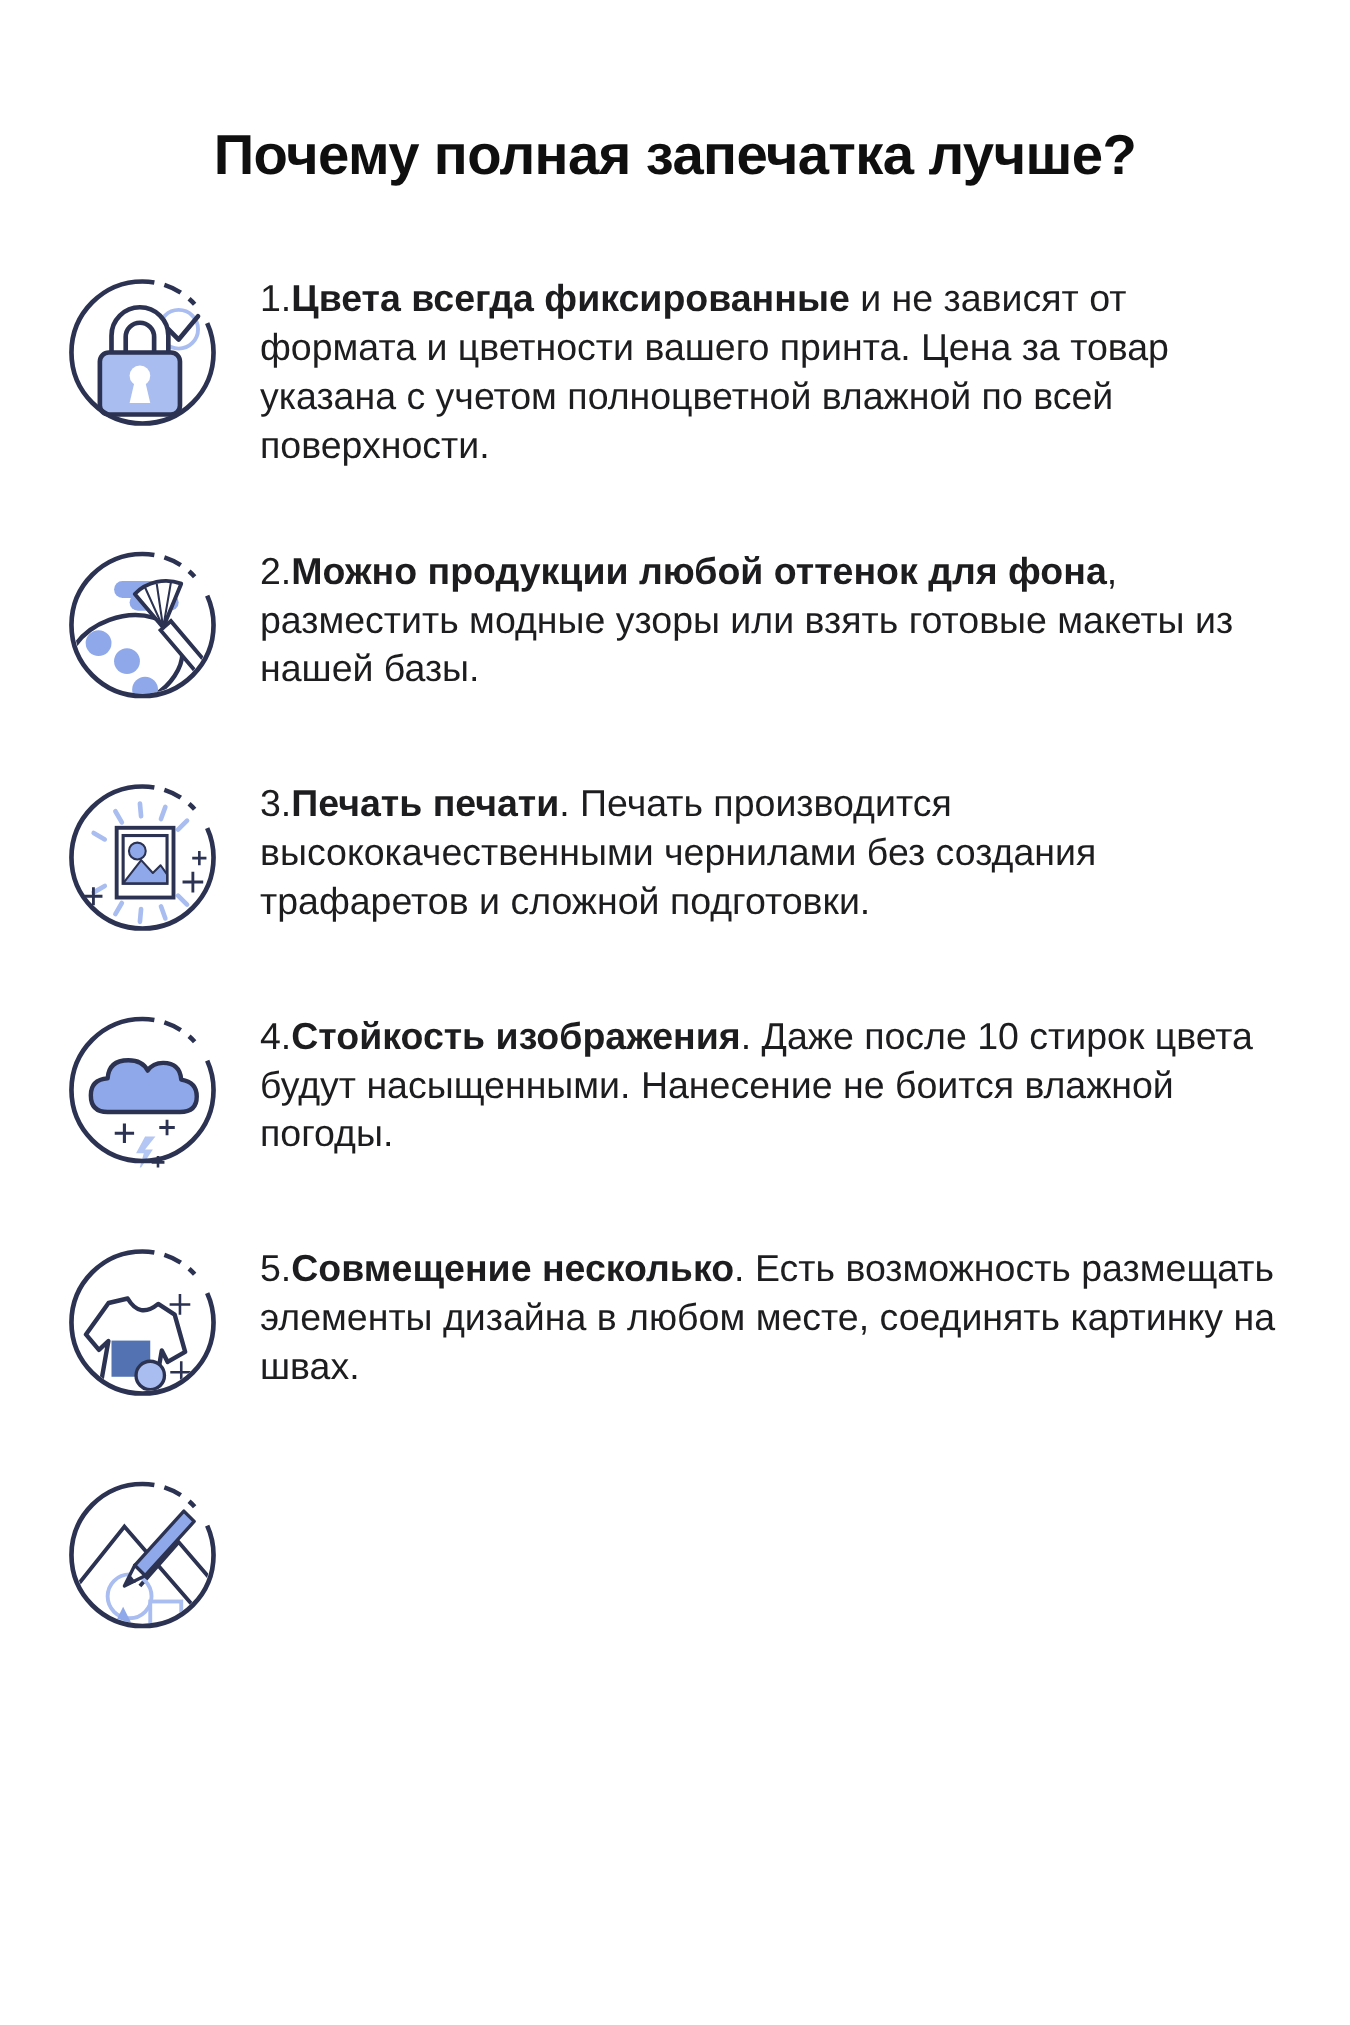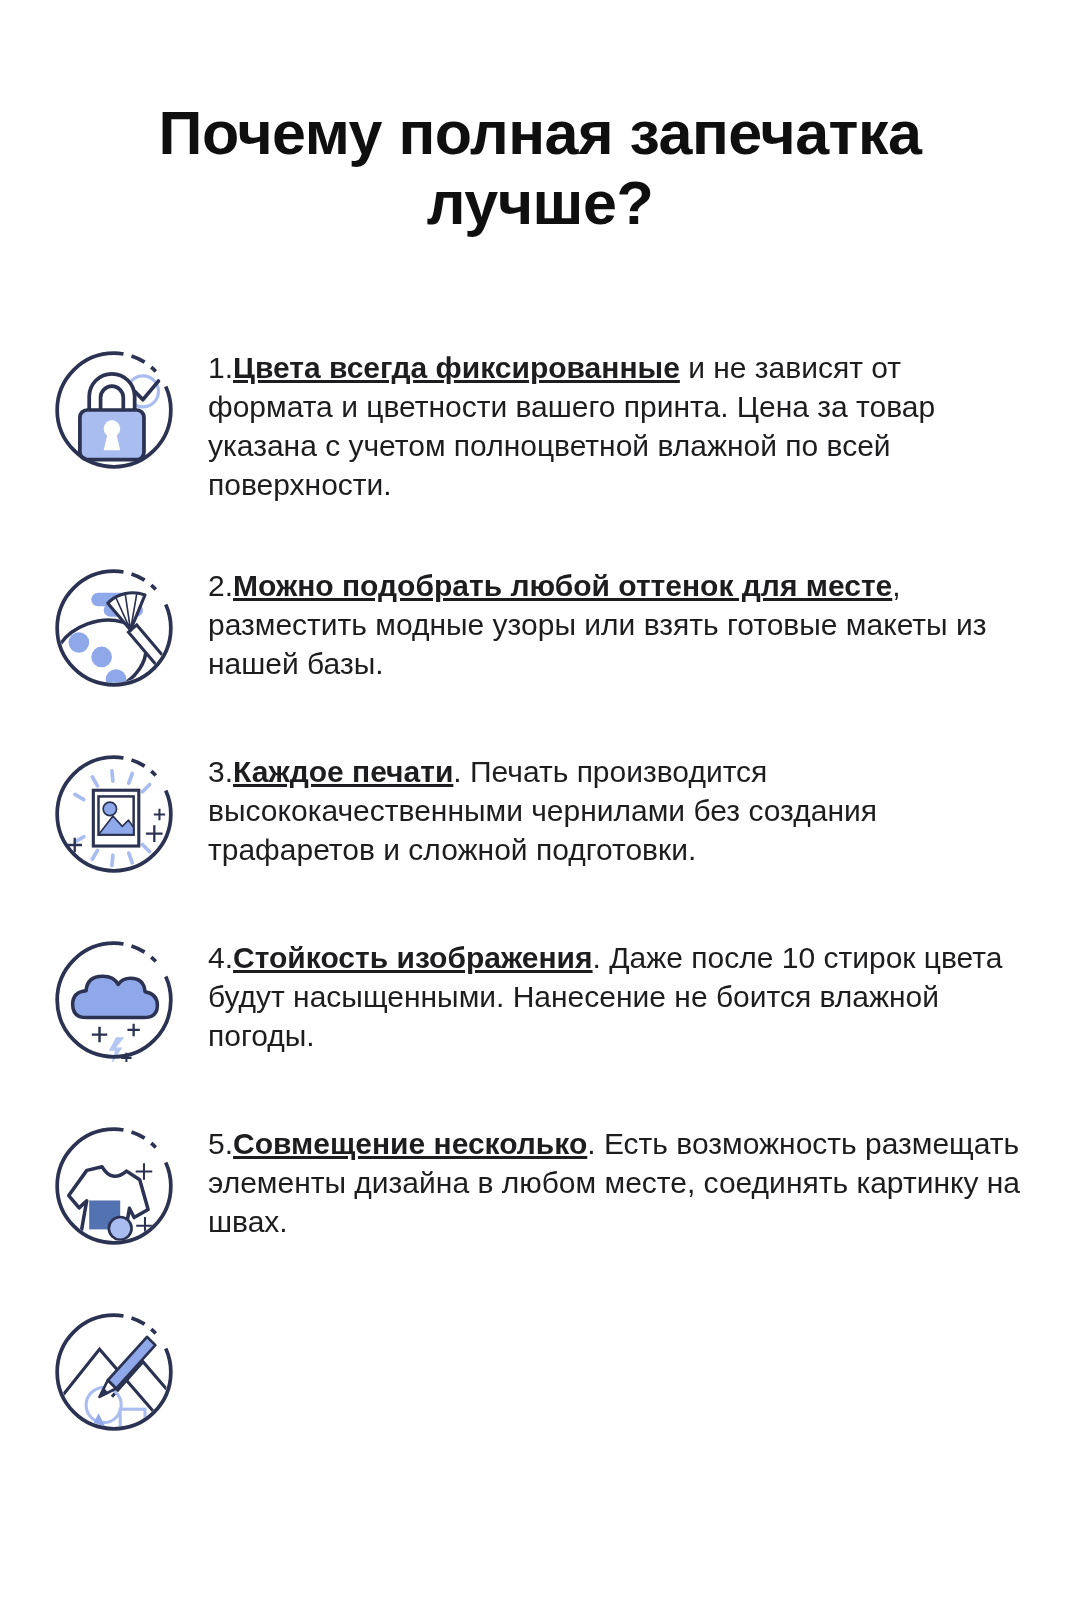--- a/index.html
+++ b/index.html
@@ -5,23 +5,23 @@
   * { box-sizing: border-box; }
   html, body {
     margin: 0; padding: 0;
     width: 1080px; height: 1620px;
     background: #ffffff;
     overflow: hidden;
     font-family: "Liberation Sans", sans-serif;
     color: #1d1d1f;
   }
   .page-title {
-    margin: 98px 40px 110px;
+    margin: 98px 40px 70px;
     text-align: center;
-    font-size: 61px;
+    font-size: 45px;
     font-weight: 700;
     color: #0f0f0f;
     letter-spacing: -0.5px;
   }
   .content { padding: 0 50px 0 52px; }
   .benefit-item {
     display: flex;
     align-items: flex-start;
     margin-bottom: 62px;
   }
@@ -29,21 +29,21 @@
     width: 124px; height: 124px;
     flex: 0 0 124px;
     margin-right: 32px;
   }
   .benefit-text {
     margin: 0;
     font-size: 30px;
     line-height: 39px;
     max-width: 822px;
   }
-  .benefit-text b { font-weight: 700; text-decoration: underline; }
+  .benefit-text b { font-weight: 700; }
 </style>
 </head>
 <body>
 
 <h1 class="page-title">Почему полная запечатка лучше?</h1>
 
 <div class="content">
 
   <div class="benefit-item">
     <svg class="benefit-icon" viewBox="0 0 120 120">
@@ -72,21 +72,21 @@
         <ellipse cx="46" cy="88" rx="46" ry="34" fill="#ffffff" stroke="#2b3252" stroke-width="3.4" transform="rotate(-20 46 88)"></ellipse>
         <circle cx="26" cy="74" r="10" fill="#8fa8ea"></circle>
         <circle cx="48" cy="88" r="10" fill="#8fa8ea"></circle>
         <circle cx="62" cy="110" r="10" fill="#8fa8ea"></circle>
         <polygon points="74,64 82,57 110,90 102,97" fill="#ffffff" stroke="#2b3252" stroke-width="3"></polygon>
         <path d="M76,62 L54,36 A34,34 0 0 1 90,28 Z" fill="#ffffff" stroke="#2b3252" stroke-width="3" stroke-linejoin="round"></path>
         <path d="M76,62 L62,31 M76,62 L71,28 M76,62 L82,27" stroke="#2b3252" stroke-width="1.6" fill="none"></path>
       </g>
       <circle cx="60" cy="60" r="55" fill="none" stroke="#2b3252" stroke-width="3.6" stroke-dasharray="292 8 14 8 6 17.6" stroke-dashoffset="24"></circle>
     </svg>
-    <p class="benefit-text"><span>2.</span><b>Можно подобрать любой оттенок для месте</b><span>, разместить модные узоры или взять готовые макеты из нашей базы.</span></p>
+    <p class="benefit-text"><span>2.</span><b>Можно продукции любой оттенок для фона</b><span>, разместить модные узоры или взять готовые макеты из нашей базы.</span></p>
   </div>
 
   <div class="benefit-item">
     <svg class="benefit-icon" viewBox="0 0 120 120">
       <g stroke="#a9bdf1" stroke-width="3.6" stroke-linecap="round">
         <line x1="30.8" y1="46" x2="22.2" y2="41"></line>
         <line x1="44" y1="32.8" x2="39" y2="24.2"></line>
         <line x1="58.9" y1="28.1" x2="58" y2="18.2"></line>
         <line x1="74.3" y1="30.2" x2="77.7" y2="20.8"></line>
         <line x1="87.5" y1="38.5" x2="94.5" y2="31.5"></line>
@@ -98,21 +98,21 @@
       </g>
       <rect x="40" y="37" width="44" height="54" fill="#ffffff" stroke="#2b3252" stroke-width="3"></rect>
       <rect x="45" y="43" width="34" height="37" fill="#ffffff" stroke="#2b3252" stroke-width="2.4"></rect>
       <circle cx="56" cy="55" r="6.5" fill="#8fa8ea" stroke="#2b3252" stroke-width="1.6"></circle>
       <path d="M45,80 L59,62 L68,72 L74,66 L79,73 L79,80 Z" fill="#8fa8ea" stroke="#2b3252" stroke-width="1.6" stroke-linejoin="round"></path>
       <path d="M22,83 v14 M15,90 h14" stroke="#2b3252" stroke-width="2.2"></path>
       <path d="M99,71 v16 M91,79 h16" stroke="#2b3252" stroke-width="2.2"></path>
       <path d="M104,55 v11 M98.5,60.5 h11" stroke="#2b3252" stroke-width="2"></path>
       <circle cx="60" cy="60" r="55" fill="none" stroke="#2b3252" stroke-width="3.6" stroke-dasharray="292 8 14 8 6 17.6" stroke-dashoffset="24"></circle>
     </svg>
-    <p class="benefit-text"><span>3.</span><b>Каждое печати</b><span>. Печать производится высококачественными чернилами без создания трафаретов и сложной подготовки.</span></p>
+    <p class="benefit-text"><span>3.</span><b>Печать печати</b><span>. Печать производится высококачественными чернилами без создания трафаретов и сложной подготовки.</span></p>
   </div>
 
   <div class="benefit-item">
     <svg class="benefit-icon" viewBox="0 0 120 120">
       <g transform="translate(8,2)">
         <path d="M25,75 Q12,75 12,62 Q12,50 25,49 Q26,35 41,35 Q52,35 56,43 Q60,37 68,37 Q81,37 82,50 Q94,52 94,63 Q94,75 81,75 Z" fill="#8fa8ea" stroke="#2b3252" stroke-width="3.4" stroke-linejoin="round"></path>
       </g>
       <path d="M46,86 v15 M38.5,93.5 h15" stroke="#2b3252" stroke-width="2.4"></path>
       <path d="M79,83 v12 M73,89 h12" stroke="#2b3252" stroke-width="2.2"></path>
       <path d="M62,96 l-7,13 h6 l-4,14 l11,-17 h-6 l8,-10 z" fill="#b3c6f4"></path>

